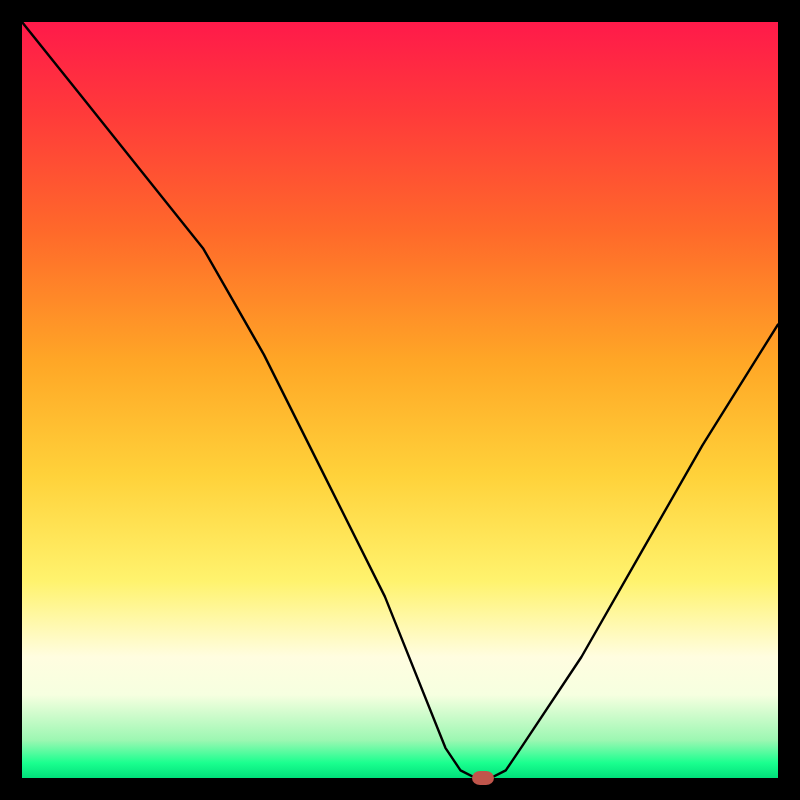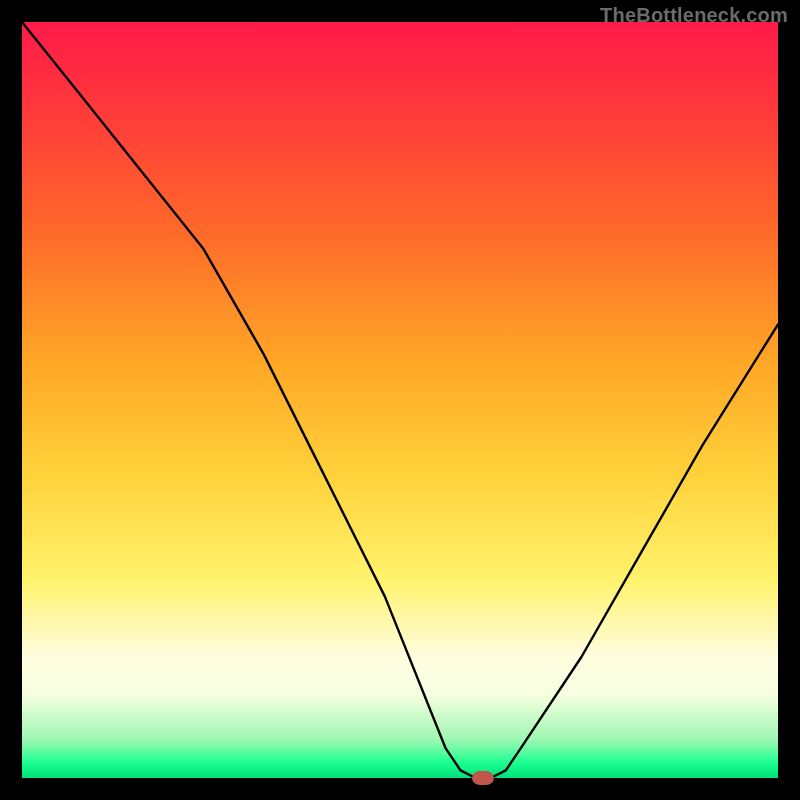--- a/index.html
+++ b/index.html
@@ -80,14 +80,13 @@
 
 <div class="frame">
   <div class="gradient-stage"></div>
 
   <svg class="curve" viewBox="0 0 756 756" preserveAspectRatio="none">
     <path d="M0.0 0.0 L60.5 75.6 L121.0 151.2 L181.4 226.8 L241.9 332.6 L302.4 453.6 L362.9 574.6 L423.4 725.8 L438.5 748.4 L453.6 756.0 L468.7 756.0 L483.8 748.4 L499.0 725.8 L559.4 635.0 L619.9 529.2 L680.4 423.4 L756.0 302.4"></path>
   </svg>
 
   <div class="marker" style="left: 483.16px; top: 778px;"></div>
 
-  <div class="watermark">TheBottleneck.com</div>
 </div>
 
 </body></html>

